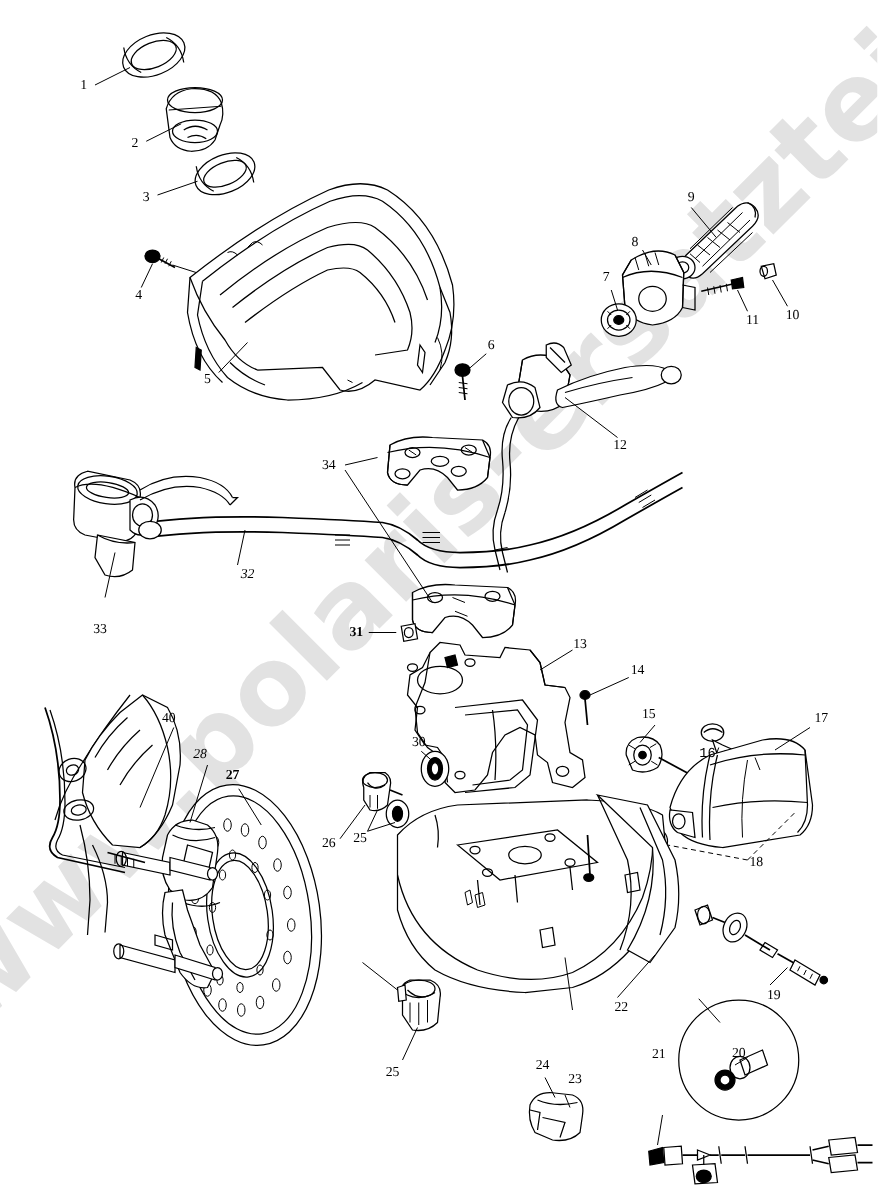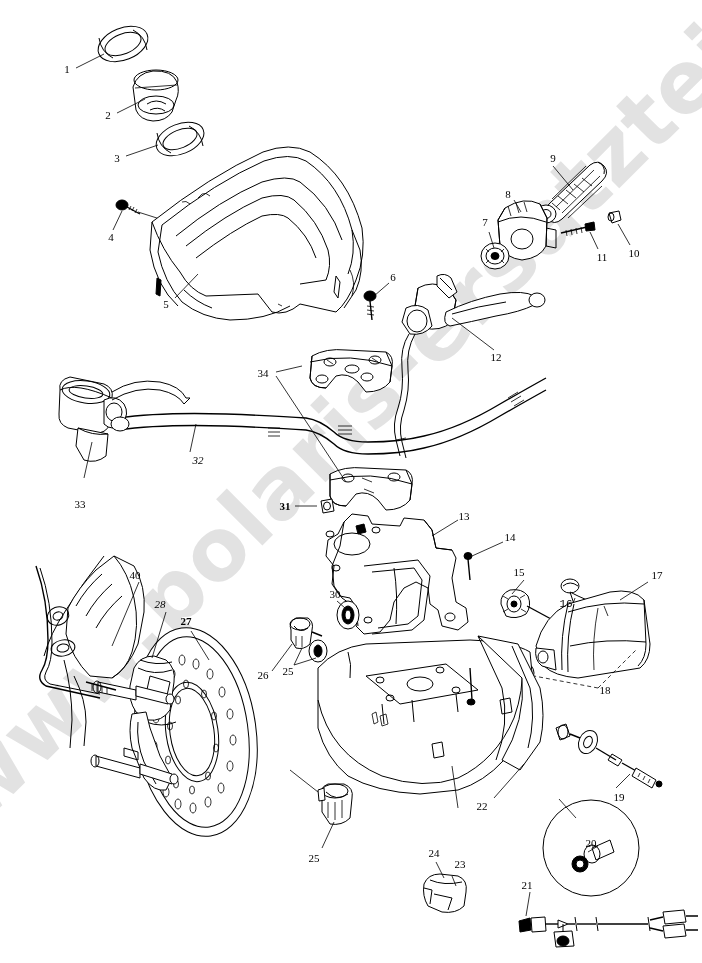--- a/index.html
+++ b/index.html
@@ -579,22 +579,22 @@
     <span class="callout" style="left:602px; top:257px;">11</span>
     <span class="callout" style="left:496px; top:357px;">12</span>
     <span class="callout" style="left:464px; top:516px;">13</span>
     <span class="callout" style="left:510px; top:537px;">14</span>
     <span class="callout" style="left:519px; top:572px;">15</span>
     <span class="callout" style="left:566px; top:604px;font-family:Liberation Mono, monospace;">16</span>
     <span class="callout" style="left:657px; top:575px;">17</span>
     <span class="callout" style="left:605px; top:690px;">18</span>
     <span class="callout" style="left:619px; top:797px;">19</span>
     <span class="callout" style="left:591px; top:843px;">20</span>
-    <span class="callout" style="left:527px; top:885px;">21</span>
-    <span class="callout" style="left:482px; top:806px;">22</span>
+    <span class="callout" style="left:527px; top:844px;">21</span>
+    <span class="callout" style="left:497px; top:806px;">22</span>
     <span class="callout" style="left:460px; top:816px;margin-top:48px;">23</span>
     <span class="callout" style="left:434px; top:853px;">24</span>
     <span class="callout" style="left:314px; top:858px;">25</span>
     <span class="callout" style="left:263px; top:675px;">26</span>
     <span class="callout" style="left:186px; top:621px;font-weight:bold;">27</span>
     <span class="callout" style="left:160px; top:604px;font-style:italic;">28</span>
     <span class="callout" style="left:135px; top:575px;">40</span>
     <span class="callout" style="left:335px; top:594px;">30</span>
     <span class="callout" style="left:285px; top:506px;font-weight:bold;">31</span>
     <span class="callout" style="left:198px; top:460px;font-style:italic;">32</span>

